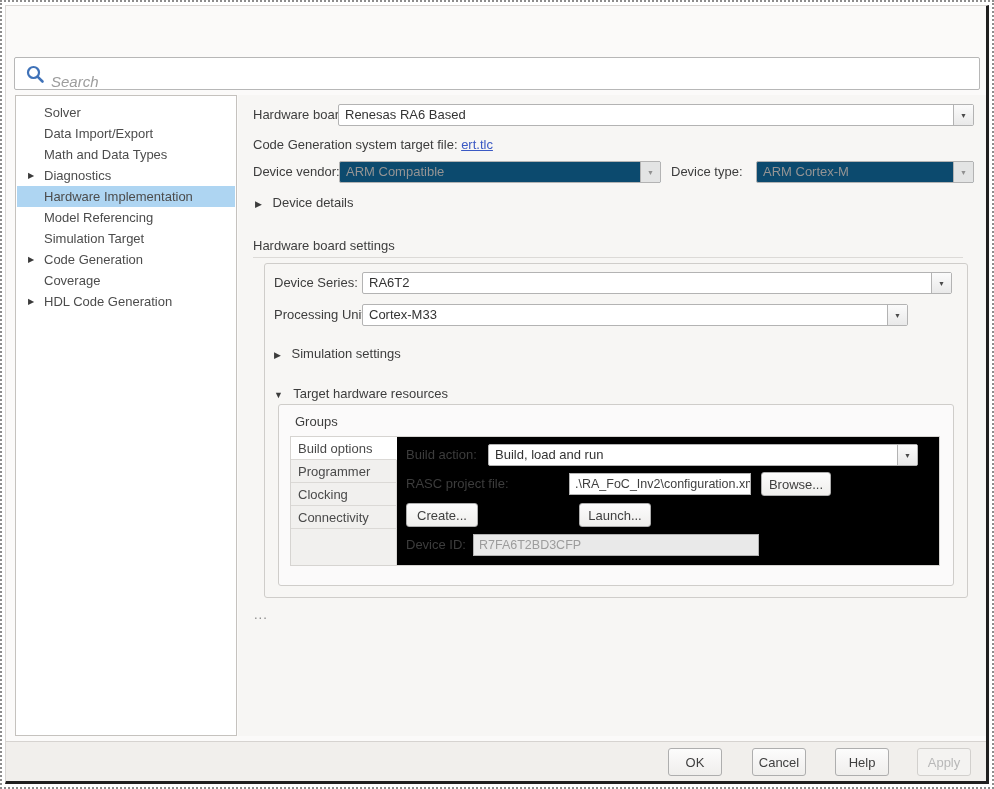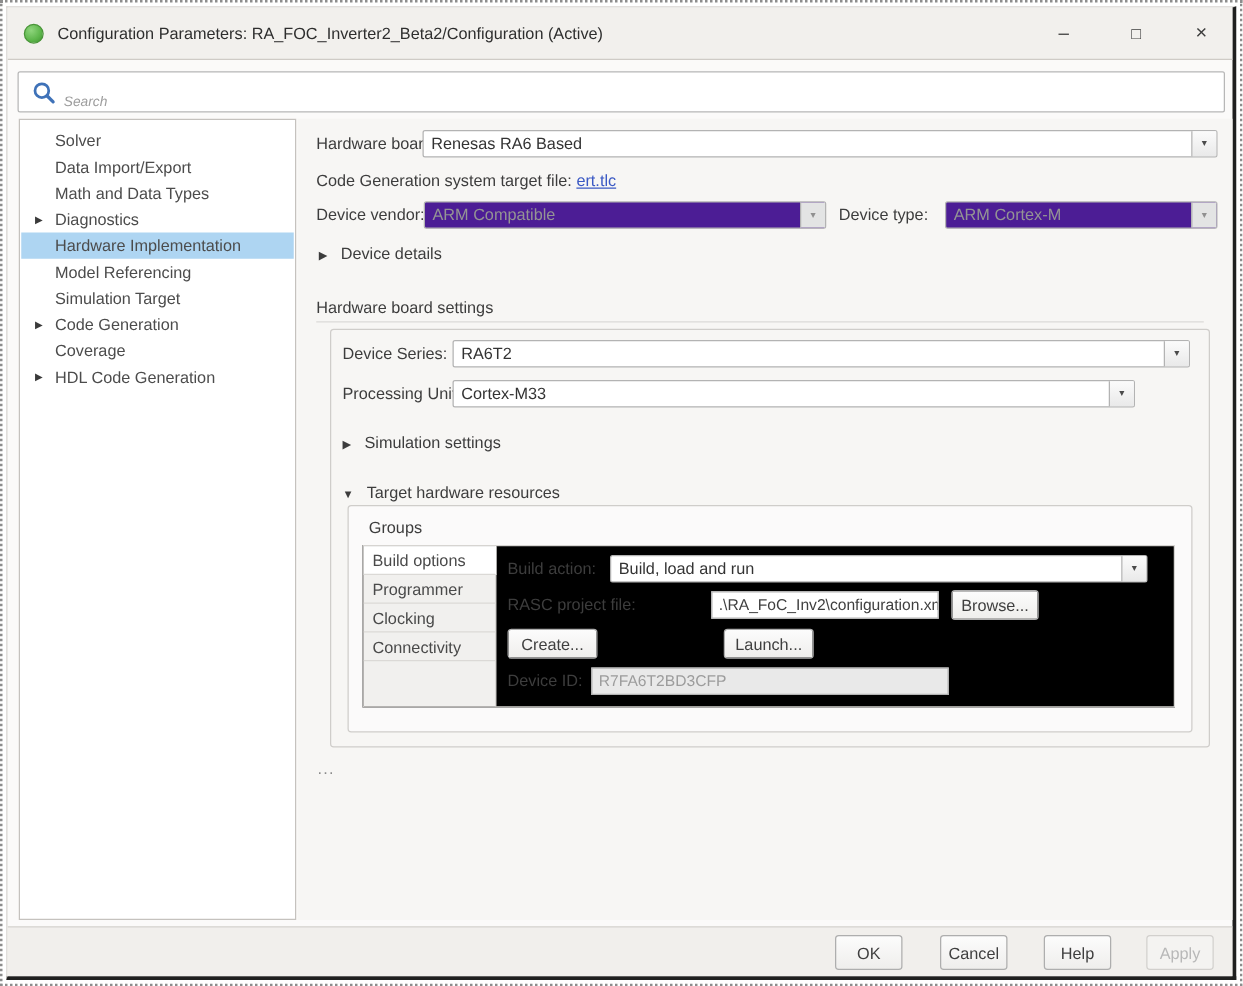--- a/index.html
+++ b/index.html
@@ -16,38 +16,38 @@
   .winbtn { position:absolute; top:0; width:30px; height:42px; text-align:center; line-height:42px; color:#3c3c3c; cursor:default; }
   .winbtn.min { right:120px; font-size:15px; }
   .winbtn.max { right:62px; font-size:13px; }
   .winbtn.close { right:10px; font-size:16px; }
 
   
   .searchbox { position:absolute; left:8px; top:51px; width:966px; height:33px; background:#ffffff;
                border:1px solid #b7b7b7; border-radius:2px; }
   .search-glyph { position:absolute; left:10px; top:6px; width:20px; height:20px; }
   .search-input { position:absolute; left:36px; top:1px; height:45px; width:910px; border:none; outline:none;
-                  font-family:"Liberation Sans", sans-serif; font-size:11px; font-style:italic; color:#701a75; background:transparent; }
+                  font-family:"Liberation Sans", sans-serif; font-size:15px; font-style:italic; color:#701a75; background:transparent; }
   .search-input::placeholder { color:#9d9d9d; font-style:italic; }
 
   
   .sidebar { position:absolute; left:9px; top:89px; width:222px; height:641px; background:#ffffff; border:1px solid #c5c2be; }
   .tree-item { position:absolute; left:1px; right:1px; height:21px; line-height:21px; font-size:13px; color:#4c4c4c;
                padding-left:27px; white-space:nowrap; cursor:default; }
   .tree-item .expander { position:absolute; left:11px; top:0; font-size:8px; color:#3a3a3a; }
   .tree-item.selected { background:#aed5f2; }
 
   
   .mainbg { position:absolute; left:232px; top:89px; width:750px; height:641px; background:#f7f6f4; }
   .lbl { position:absolute; height:22px; line-height:22px; font-size:13px; color:#3d3d3d; white-space:nowrap; }
   .combo { position:absolute; height:22px; background:#fff; border:1px solid #b3b3b3; border-radius:2px; display:flex; }
   .combo .val { flex:1; padding:0 6px; font-size:13px; line-height:20px; color:#333; white-space:nowrap; overflow:hidden; }
   .combo .arrow-btn { width:20px; border-left:1px solid #b3b3b3; background:linear-gradient(#fbfbfb,#e9e9e9);
                       display:flex; align-items:center; justify-content:center; font-size:7px; color:#4a4a4a; }
-  .combo.disabled { background:#4c1d95; }
+  .combo.disabled { background:#0c4a6e; }
   .combo.disabled .val { color:#949494; }
   .combo.disabled .arrow-btn { background:#e3e4e4; color:#909090; }
 
   .link { color:#3b59c4; text-decoration:underline; cursor:pointer; }
   .sec-arrow { font-size:9px; color:#3c3c3c; margin-right:7px; }
   .exprow { position:absolute; height:20px; line-height:20px; font-size:13px; color:#3d3d3d; cursor:default; white-space:nowrap; }
 
   .rule { position:absolute; height:1px; background:#dcdad7; }
   .groupbox { position:absolute; border:1px solid #cfcdca; border-radius:3px; }
   .innerbox { background:#fbfafa; }
@@ -70,27 +70,20 @@
   
   .footer { position:absolute; left:0; right:0; bottom:0; top:735px; background:#f1efec; border-top:1px solid #d6d3d0; }
   .fbtn { top:742px; width:54px; height:28px; }
 </style>
 </head>
 <body>
 
 <div class="frame">
   <div class="window">
 
-    <div class="titlebar">
-      <div class="app-icon"></div>
-      <div class="title-text">Configuration Parameters: RA_FOC_Inverter2_Beta2/Configuration (Active)</div>
-      <div class="winbtn min">–</div>
-      <div class="winbtn max">□</div>
-      <div class="winbtn close">×</div>
-    </div>
 
     <div class="searchbox">
       <svg class="search-glyph" viewBox="0 0 20 20">
         <circle cx="8.5" cy="8.5" r="5.5" fill="none" stroke="#3f72b8" stroke-width="2.2"></circle>
         <line x1="12.8" y1="12.8" x2="17.5" y2="17.5" stroke="#3f72b8" stroke-width="2.6" stroke-linecap="round"></line>
       </svg>
       <input class="search-input" placeholder="Search" style="">
     </div>
 
     <div class="sidebar">

